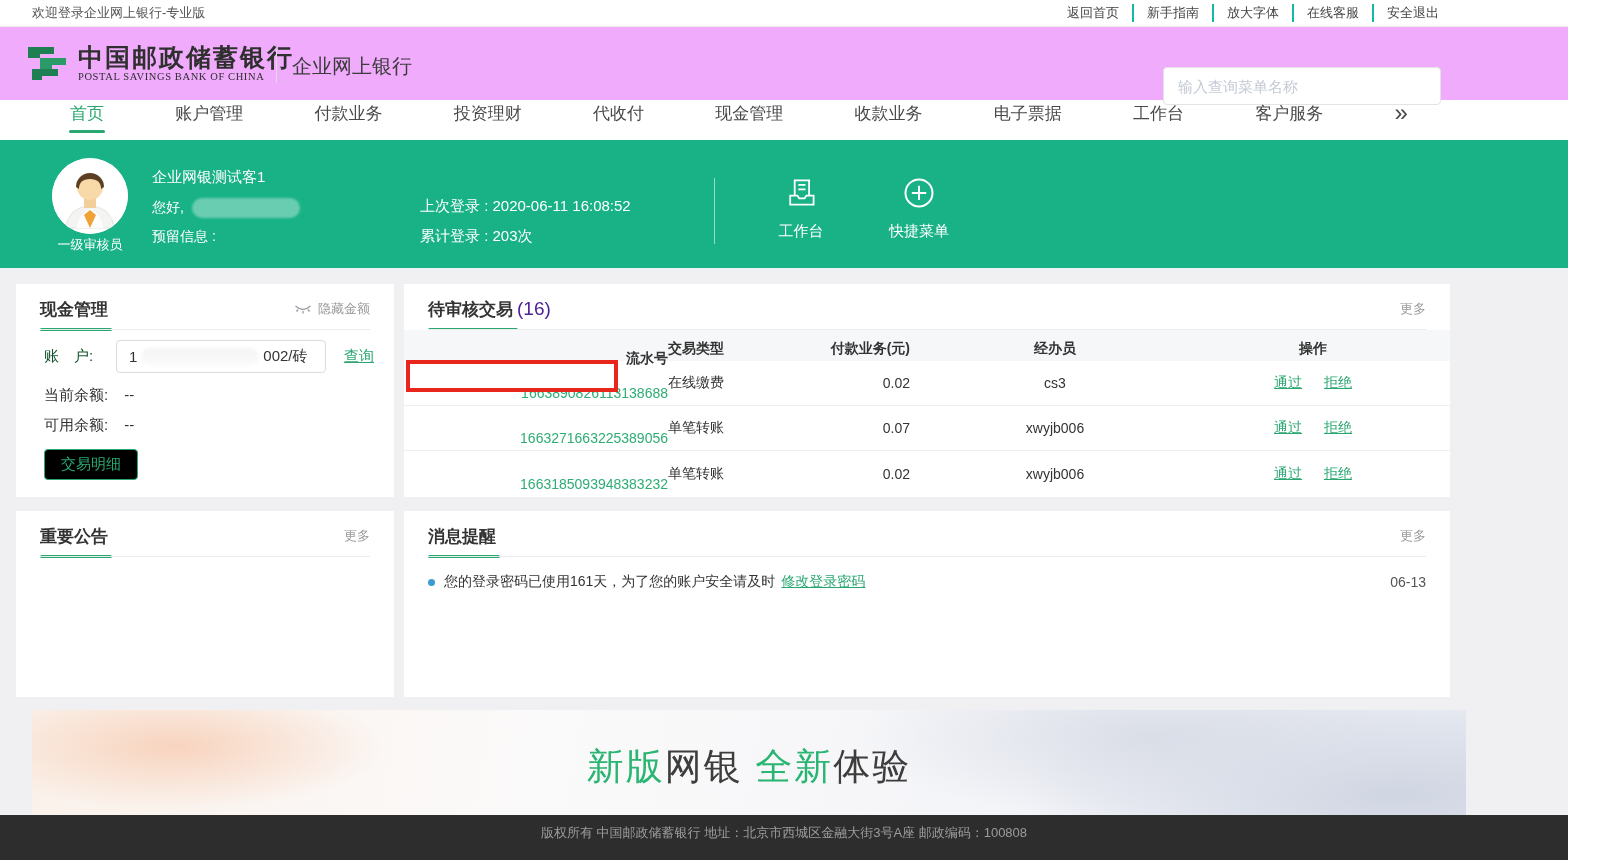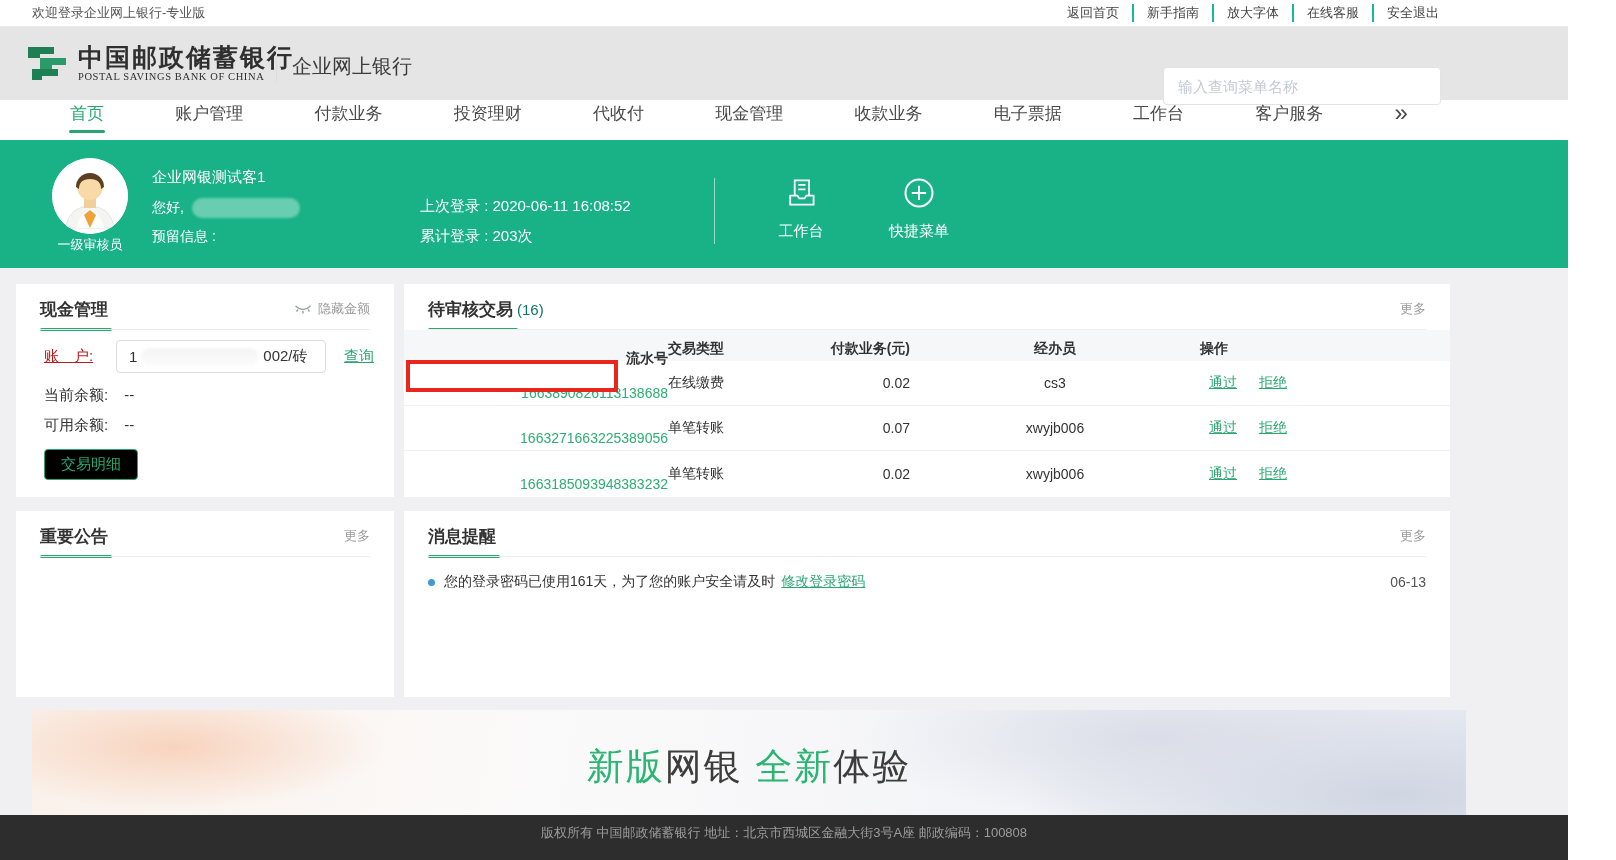--- a/index.html
+++ b/index.html
@@ -9,21 +9,21 @@
 
   
   .topbar { height:27px; background:#fff; border-bottom:1px solid #ededed;
     display:flex; justify-content:space-between; align-items:center;
     padding:0 116px 0 32px; font-size:13px; color:#555; }
   .topbar-links { display:flex; align-items:center; }
   .topbar-links a { color:#444; text-decoration:none; padding:0 13px; cursor:pointer; }
   .topbar-links a + a { border-left:2px solid #14b8a6; }
 
   
-  .header { height:73px; background:#e5e5e5; position:relative; }
+  .header { height:73px; background:#f0abfc; position:relative; }
   .logo-wrap { position:absolute; left:22px; top:12px; display:flex; align-items:center; }
   .logo-mark { width:48px; height:48px; }
   .logo-text { margin-left:8px; }
   .bank-cn { font-family:"Liberation Serif","DejaVu Serif",serif; font-weight:bold;
     font-size:25px; color:#2f2f2f; letter-spacing:2px; line-height:26px; }
   .bank-en { font-family:"Liberation Serif","DejaVu Serif",serif; font-size:10.5px;
     color:#2f2f2f; letter-spacing:0.6px; }
   .header-divider { position:absolute; left:276px; top:22px; width:1px; height:34px; background:#ddd; }
   .product-title { position:absolute; left:292px; top:26px; font-size:20px; color:#3c3c3c; }
   .menu-search { position:absolute; left:1163px; top:40px; width:278px; height:38px;
@@ -60,32 +60,32 @@
   .b-workbench { left:756px; }
   .b-quickmenu { left:874px; }
 
   
   .content { background:#f0f0f2; padding:16px 0 0 16px; }
   .grid { display:grid; grid-template-columns:378px 1046px; grid-template-rows:213px 186px;
     column-gap:10px; row-gap:14px; }
   .panel { background:#fff; position:relative; }
   .panel-head { position:relative; height:46px; padding:14px 24px 0 24px; }
   .panel-title { font-size:17px; font-weight:bold; color:#333; display:inline-block; }
-  .title-count { font-size:15px; color:#0f766e; font-weight:normal; margin-left:4px; }
+  .title-count { font-size:19px; color:#4c1d95; font-weight:normal; margin-left:4px; }
   .head-line { position:absolute; left:24px; right:24px; bottom:0; height:1px; background:#ececec; }
   .head-underline { position:absolute; left:24px; bottom:-1px; height:3px; background:#2aa771; border-radius:2px; }
   .w4 { width:72px; } .w5 { width:90px; }
   .head-right { position:absolute; right:24px; top:16px; font-size:13px; color:#999;
     display:flex; align-items:center; cursor:pointer; }
   .more-link { font-size:13px; color:#999; cursor:pointer; text-decoration:none; }
   .eye-icon { margin-right:6px; display:inline-flex; }
 
   
   .acct-row { position:absolute; left:28px; top:56px; display:flex; align-items:center; }
-  .acct-label { font-size:15px; color:#b91c1c; width:72px;text-decoration:underline; }
+  .acct-label { font-size:15px; color:#14532d; width:72px; }
   .acct-input { width:210px; height:33px; border:1px solid #dcdcdc; border-radius:4px;
     display:flex; align-items:center; padding:0 0 0 12px; overflow:hidden; white-space:nowrap;
     font-size:15px; color:#333; background:#fff; cursor:text; }
   .acct-blur { flex:0 0 118px; height:18px; border-radius:9px; margin:0 4px;
     background:linear-gradient(#f4f4f4,#fbfbfb); filter:blur(1.5px); }
   .query-link { margin-left:18px; font-size:15px; color:#2aa771; text-decoration:underline; cursor:pointer; }
   .bal-row { position:absolute; left:28px; font-size:15px; color:#333; }
   .bal-row .val { margin-left:12px; color:#333; }
   .bal-cur { top:102px; } .bal-avail { top:132px; }
   .detail-btn { position:absolute; left:28px; top:165px; width:94px; height:31px;
@@ -93,21 +93,21 @@
     font-size:15px; cursor:pointer; }
 
   
   .tbl { position:absolute; left:0; right:0; top:46px; font-size:14px; }
   .tbl-row { display:grid; grid-template-columns:240px 122px 120px 290px 1fr;
     padding:0 24px; align-items:center; }
   .tbl-head { height:31px; background:#f5f7f9; color:#333; font-weight:bold; }
   .tbl-body-row { height:45px; border-bottom:1px solid #efefef; color:#333; }
   .tbl-body-row:last-child { border-bottom:none; }
   .c1 { text-align:right;margin-top:20px; } .c2 { text-align:left; } .c3 { text-align:right; }
-  .c4 { text-align:center; } .c5 { }
+  .c4 { text-align:center; } .c5 { text-align:center; }
   .id-link { color:#2ead74; text-decoration:none; cursor:pointer; }
   .op-link { color:#2aa771; text-decoration:underline; cursor:pointer; margin:0 9px; }
   .red-box { position:absolute; left:2px; top:76px; width:212px; height:32px;
     border:4px solid #e8261c; pointer-events:none; }
 
   
   .msg-row { position:absolute; left:24px; right:24px; top:62px; display:flex;
     align-items:center; font-size:14px; color:#333; }
   .msg-dot { width:7px; height:7px; border-radius:50%; background:#3b9bd5; margin-right:9px; flex:0 0 auto; }
   .msg-link { color:#2aa771; text-decoration:underline; margin-left:6px; cursor:pointer; }

